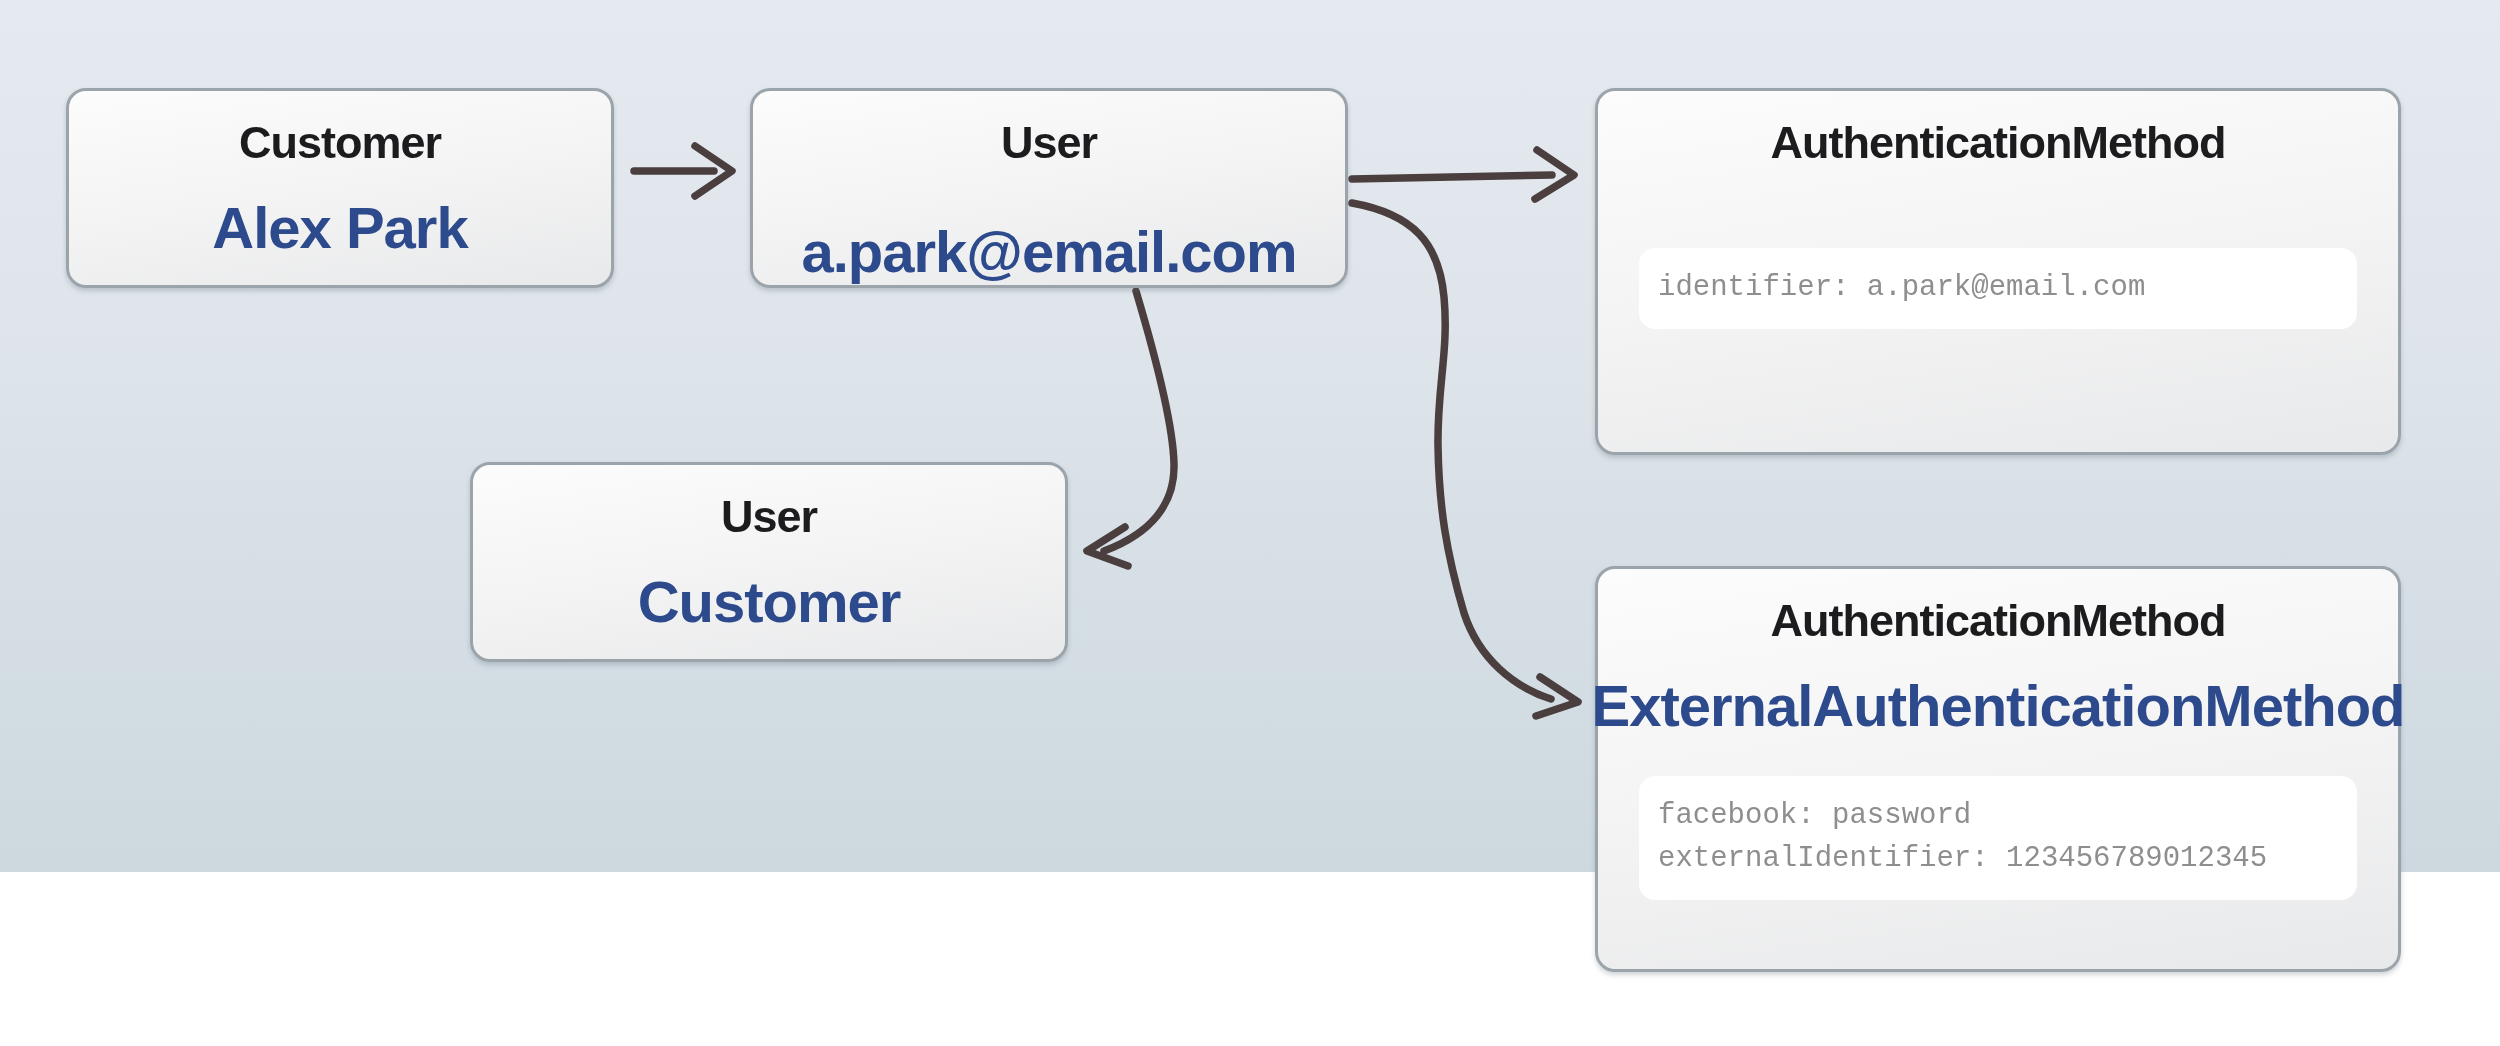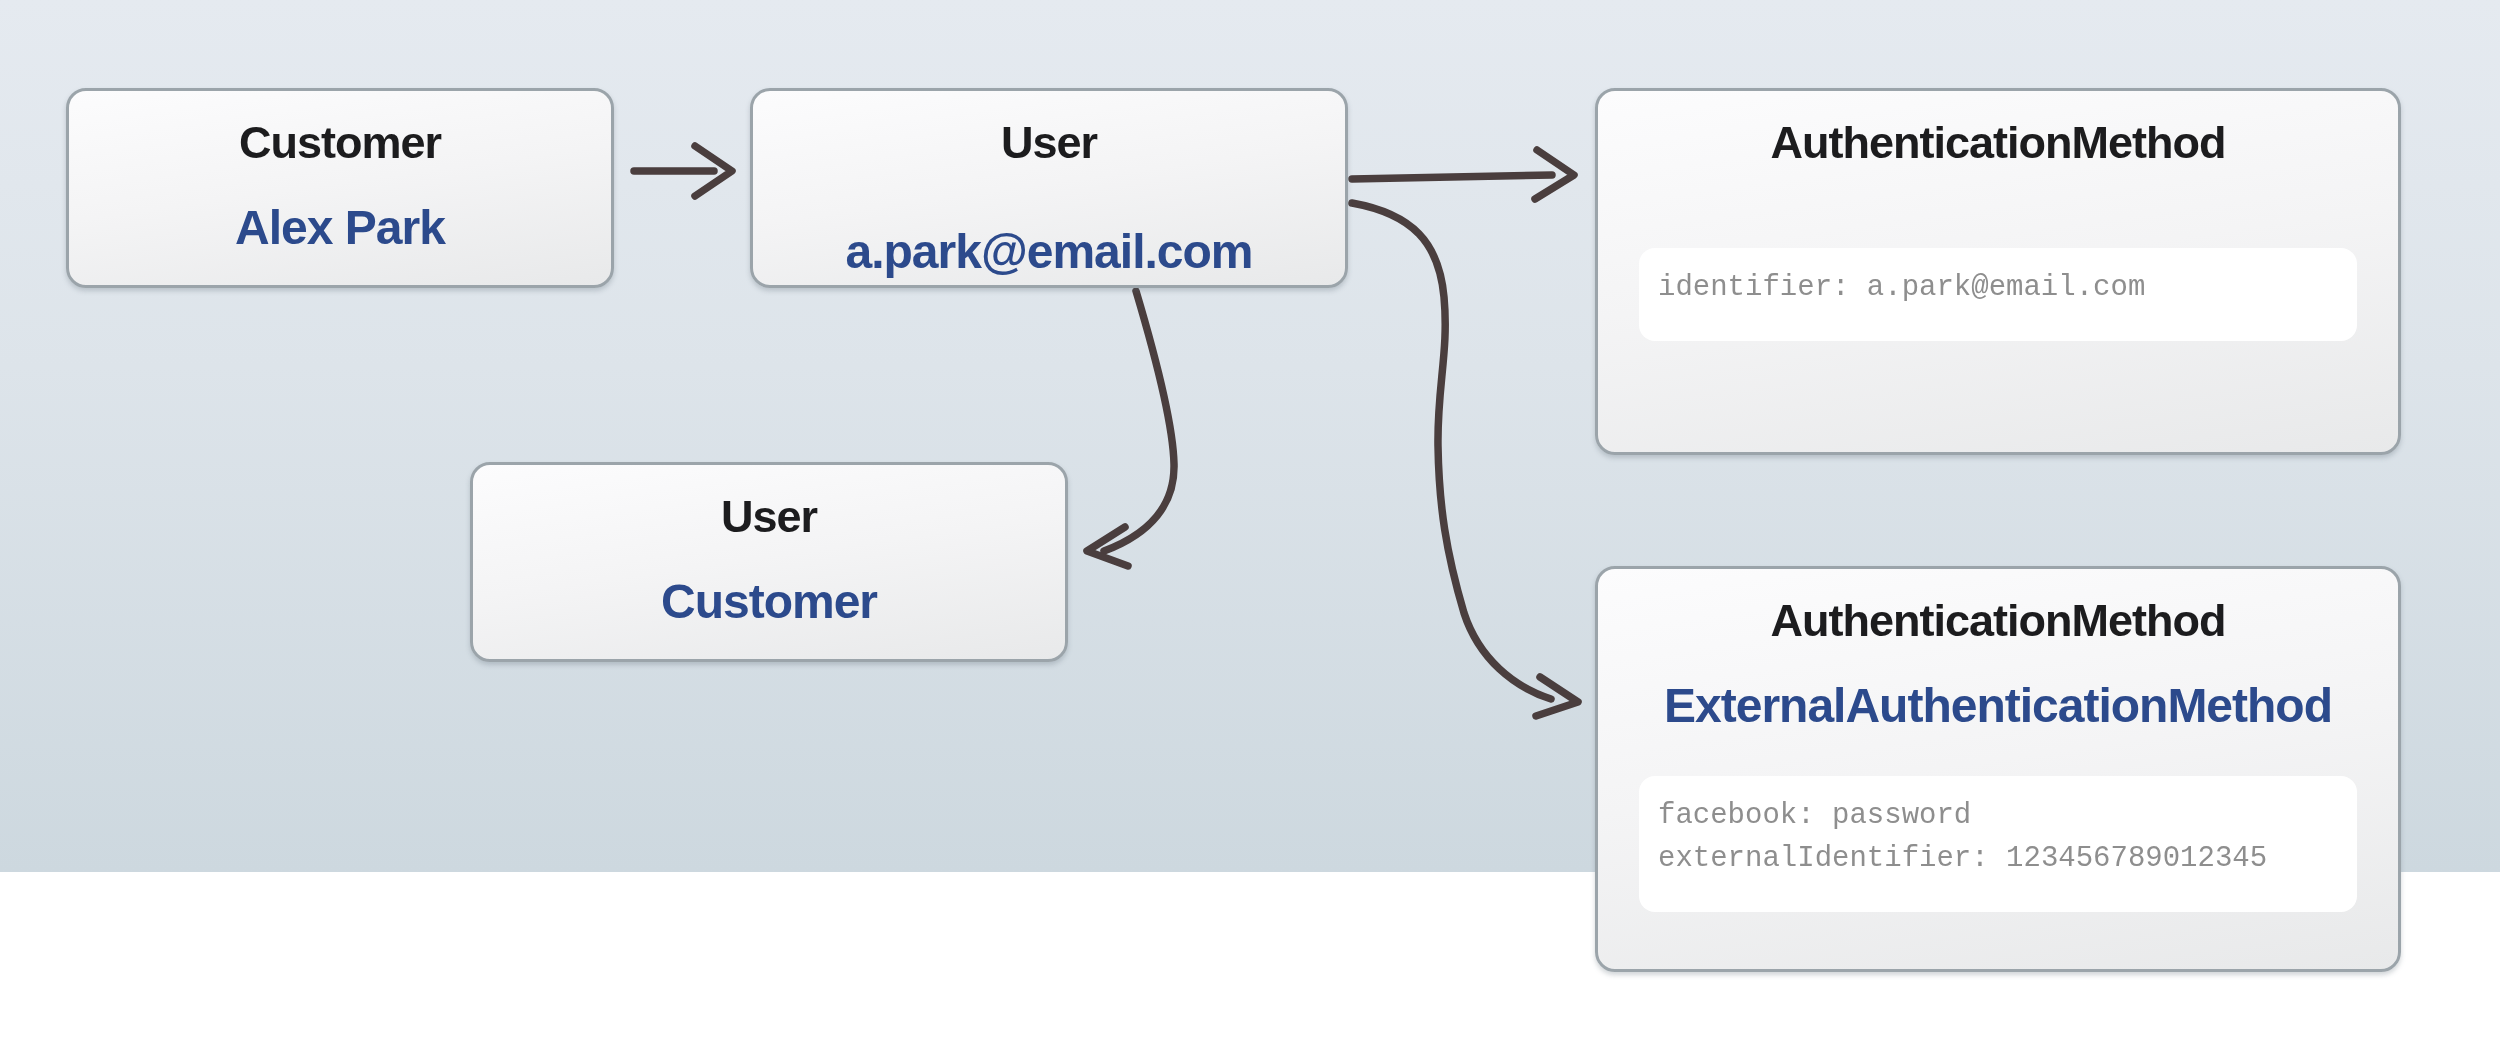--- a/index.html
+++ b/index.html
@@ -40,32 +40,32 @@
   .node-title {
     height: 50px; line-height: 50px;
     font-size: 45px; font-weight: 700;
     color: #1c1c1e;
     letter-spacing: -1px;
     margin-bottom: 35px;
     white-space: nowrap;
   }
   .node-value {
     height: 50px; line-height: 50px;
-    font-size: 48px; font-weight: 700;
+    font-size: 58px; font-weight: 700;
     color: #2c4a8c;
     letter-spacing: -1px;
     white-space: nowrap;
   }
   .kv {
     box-sizing: border-box;
     align-self: stretch;
     margin: 45px 41px 0 41px;
     background: #ffffff;
     border-radius: 16px;
-    padding: 18px 18px 32px 19px;
+    padding: 18px 18px 20px 19px;
     font-family: "Liberation Mono", monospace;
     font-size: 29px;
     color: #8e8e8e;
   }
   .kv-row {
     height: 43px; line-height: 43px;
     white-space: pre;
   }
   .kv-key::after { content: ": "; }
 

